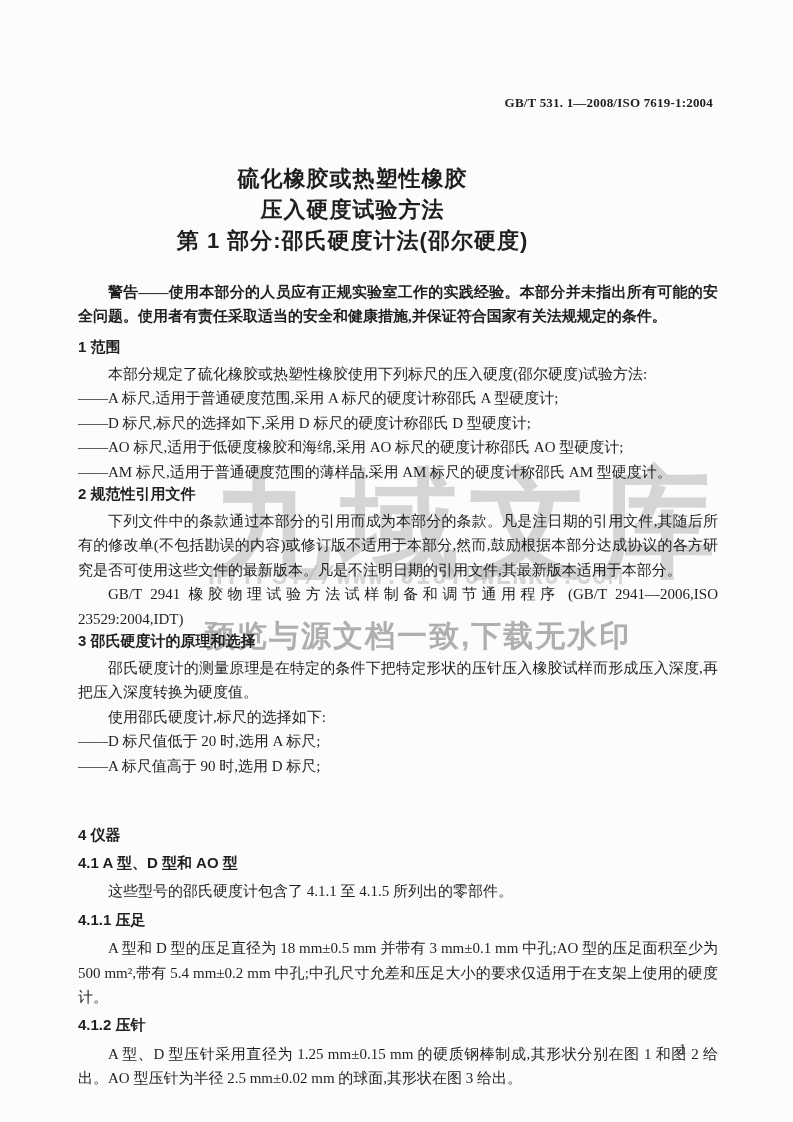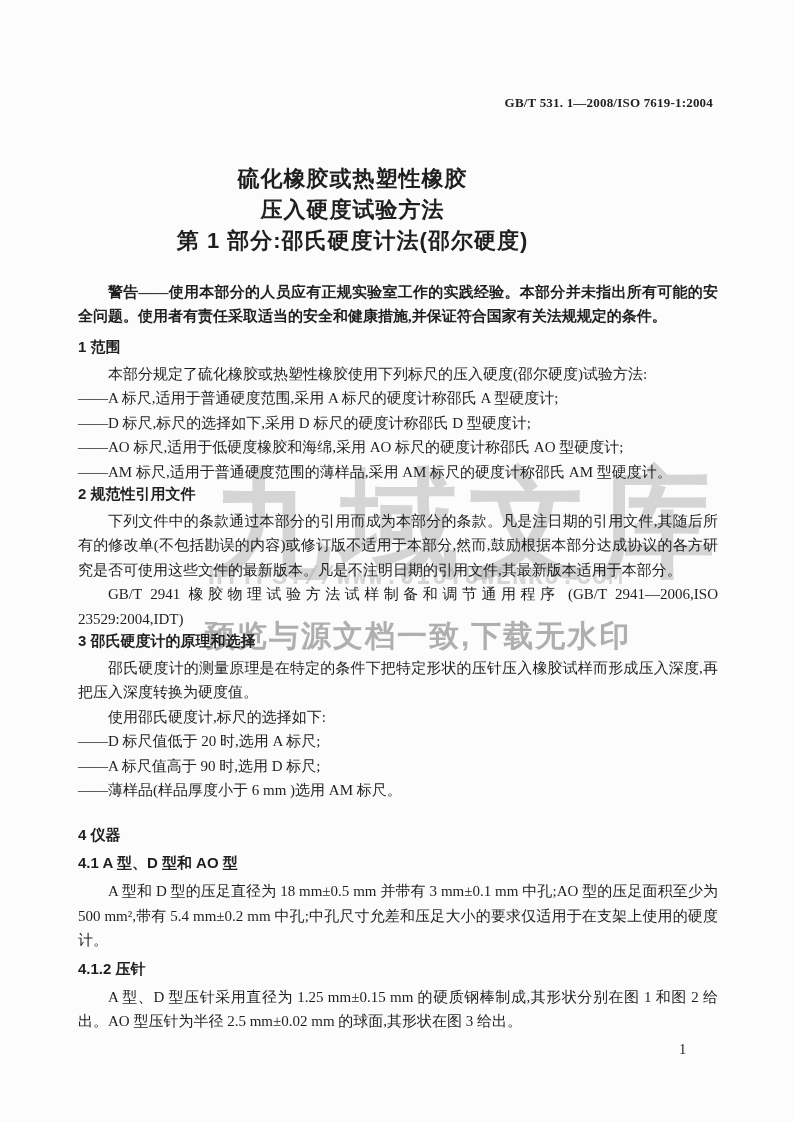--- a/index.html
+++ b/index.html
@@ -83,26 +83,27 @@
       <div class="indent just">下列文件中的条款通过本部分的引用而成为本部分的条款。凡是注日期的引用文件,其随后所有的修改单(不包括勘误的内容)或修订版不适用于本部分,然而,鼓励根据本部分达成协议的各方研究是否可使用这些文件的最新版本。凡是不注明日期的引用文件,其最新版本适用于本部分。</div>
       <div class="indent just">GB/T 2941  橡胶物理试验方法试样制备和调节通用程序 (GB/T 2941—2006,ISO 23529:2004,IDT)</div>
     </div>
 
     <div class="abs sec-heading" style="top:630px;">3  邵氏硬度计的原理和选择</div>
     <div class="abs body-block" style="top:656px;">
       <div class="indent just">邵氏硬度计的测量原理是在特定的条件下把特定形状的压针压入橡胶试样而形成压入深度,再把压入深度转换为硬度值。</div>
       <div class="indent">使用邵氏硬度计,标尺的选择如下:</div>
       <div class="nowrap">——D 标尺值低于 20 时,选用 A 标尺;</div>
       <div class="nowrap">——A 标尺值高于 90 时,选用 D 标尺;</div>
-      <div class="nowrap">——薄样品(样品厚度小于 6 mm )选用 AM 标尺。</div>
     </div>
 
     <div class="abs sec-heading" style="top:824px;">4  仪器</div>
     <div class="abs body-block" style="top:851px;">
       <div class="sub-heading">4.1  A 型、D 型和 AO 型</div>
+      <div class="indent mt4">这些型号的邵氏硬度计包含了 4.1.1 至 4.1.5 所列出的零部件。</div>
+      <div class="sub-heading mt4">4.1.1  压足</div>
       <div class="indent just mt4">A 型和 D 型的压足直径为 18 mm±0.5 mm 并带有 3 mm±0.1 mm 中孔;AO 型的压足面积至少为 500 mm²,带有 5.4 mm±0.2 mm 中孔;中孔尺寸允差和压足大小的要求仅适用于在支架上使用的硬度计。</div>
       <div class="sub-heading mt4">4.1.2  压针</div>
       <div class="indent just mt4">A 型、D 型压针采用直径为 1.25 mm±0.15 mm 的硬质钢棒制成,其形状分别在图 1 和图 2 给出。AO 型压针为半径 2.5 mm±0.02 mm 的球面,其形状在图 3 给出。</div>
     </div>
 
     <div class="abs page-number">1</div>
 
   </div>
 </div>
 

